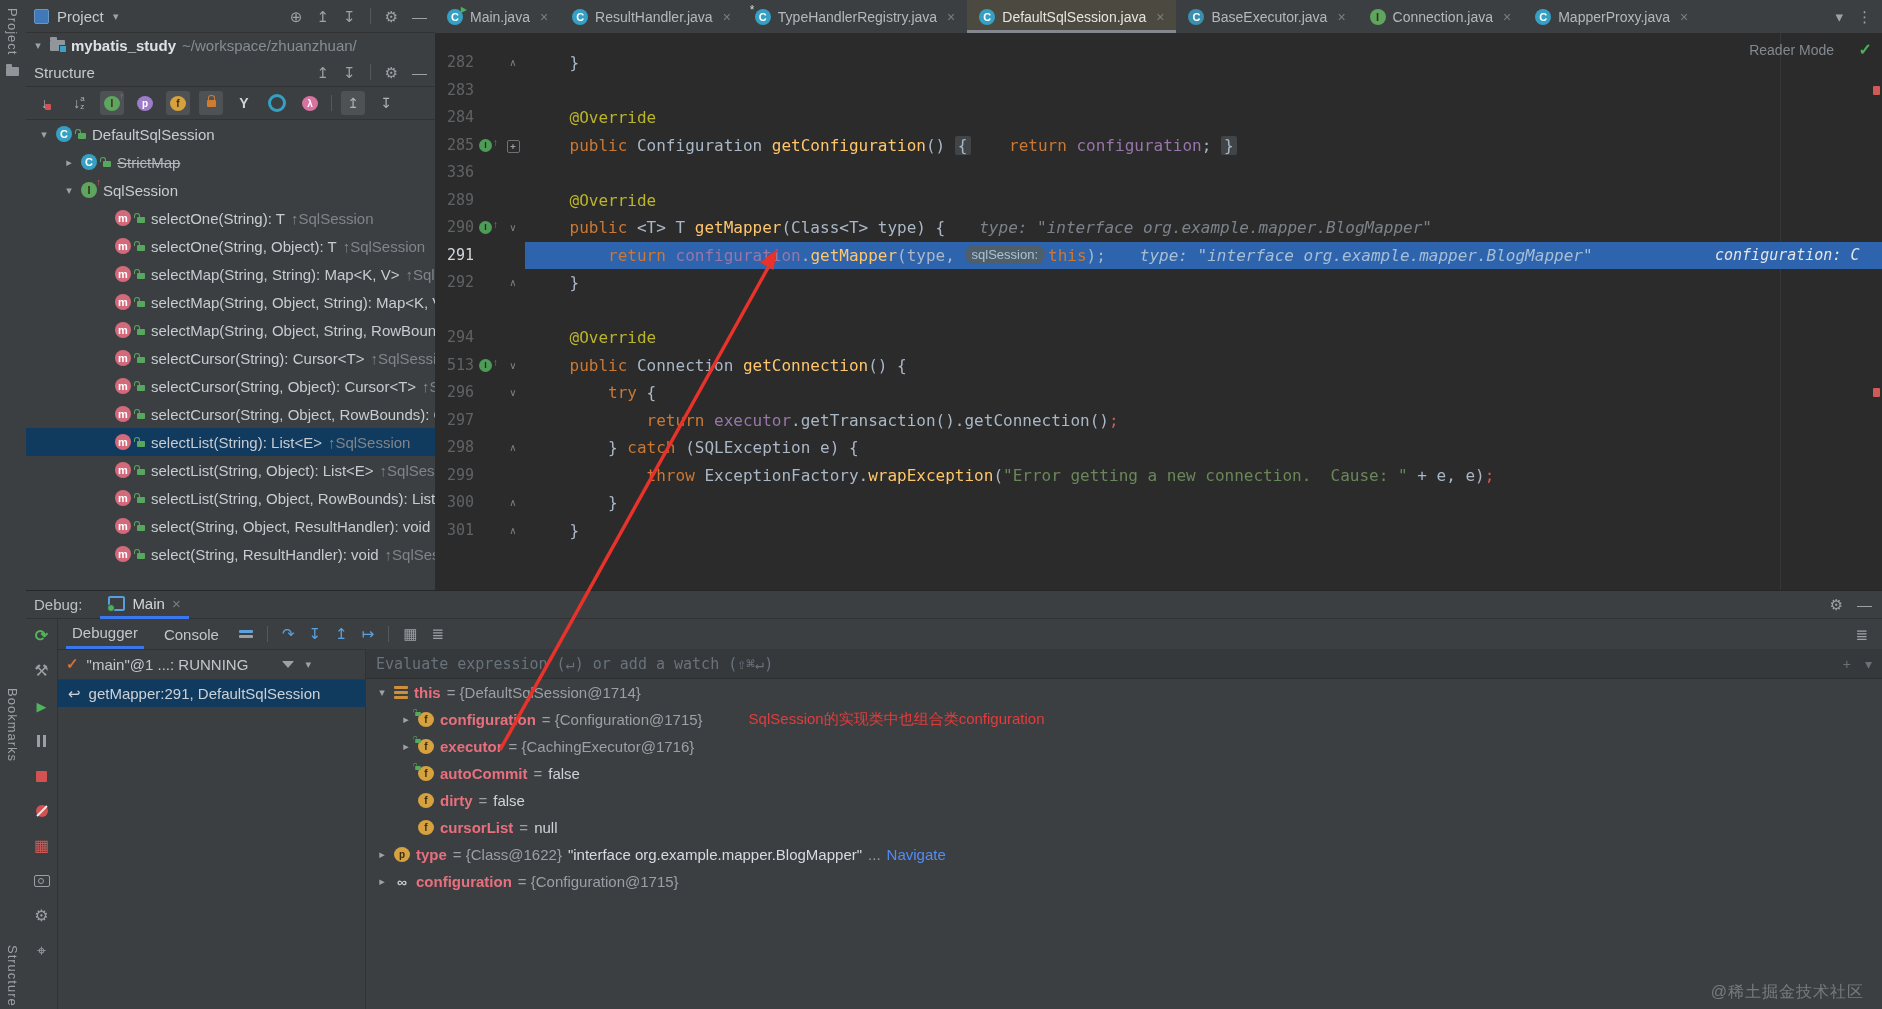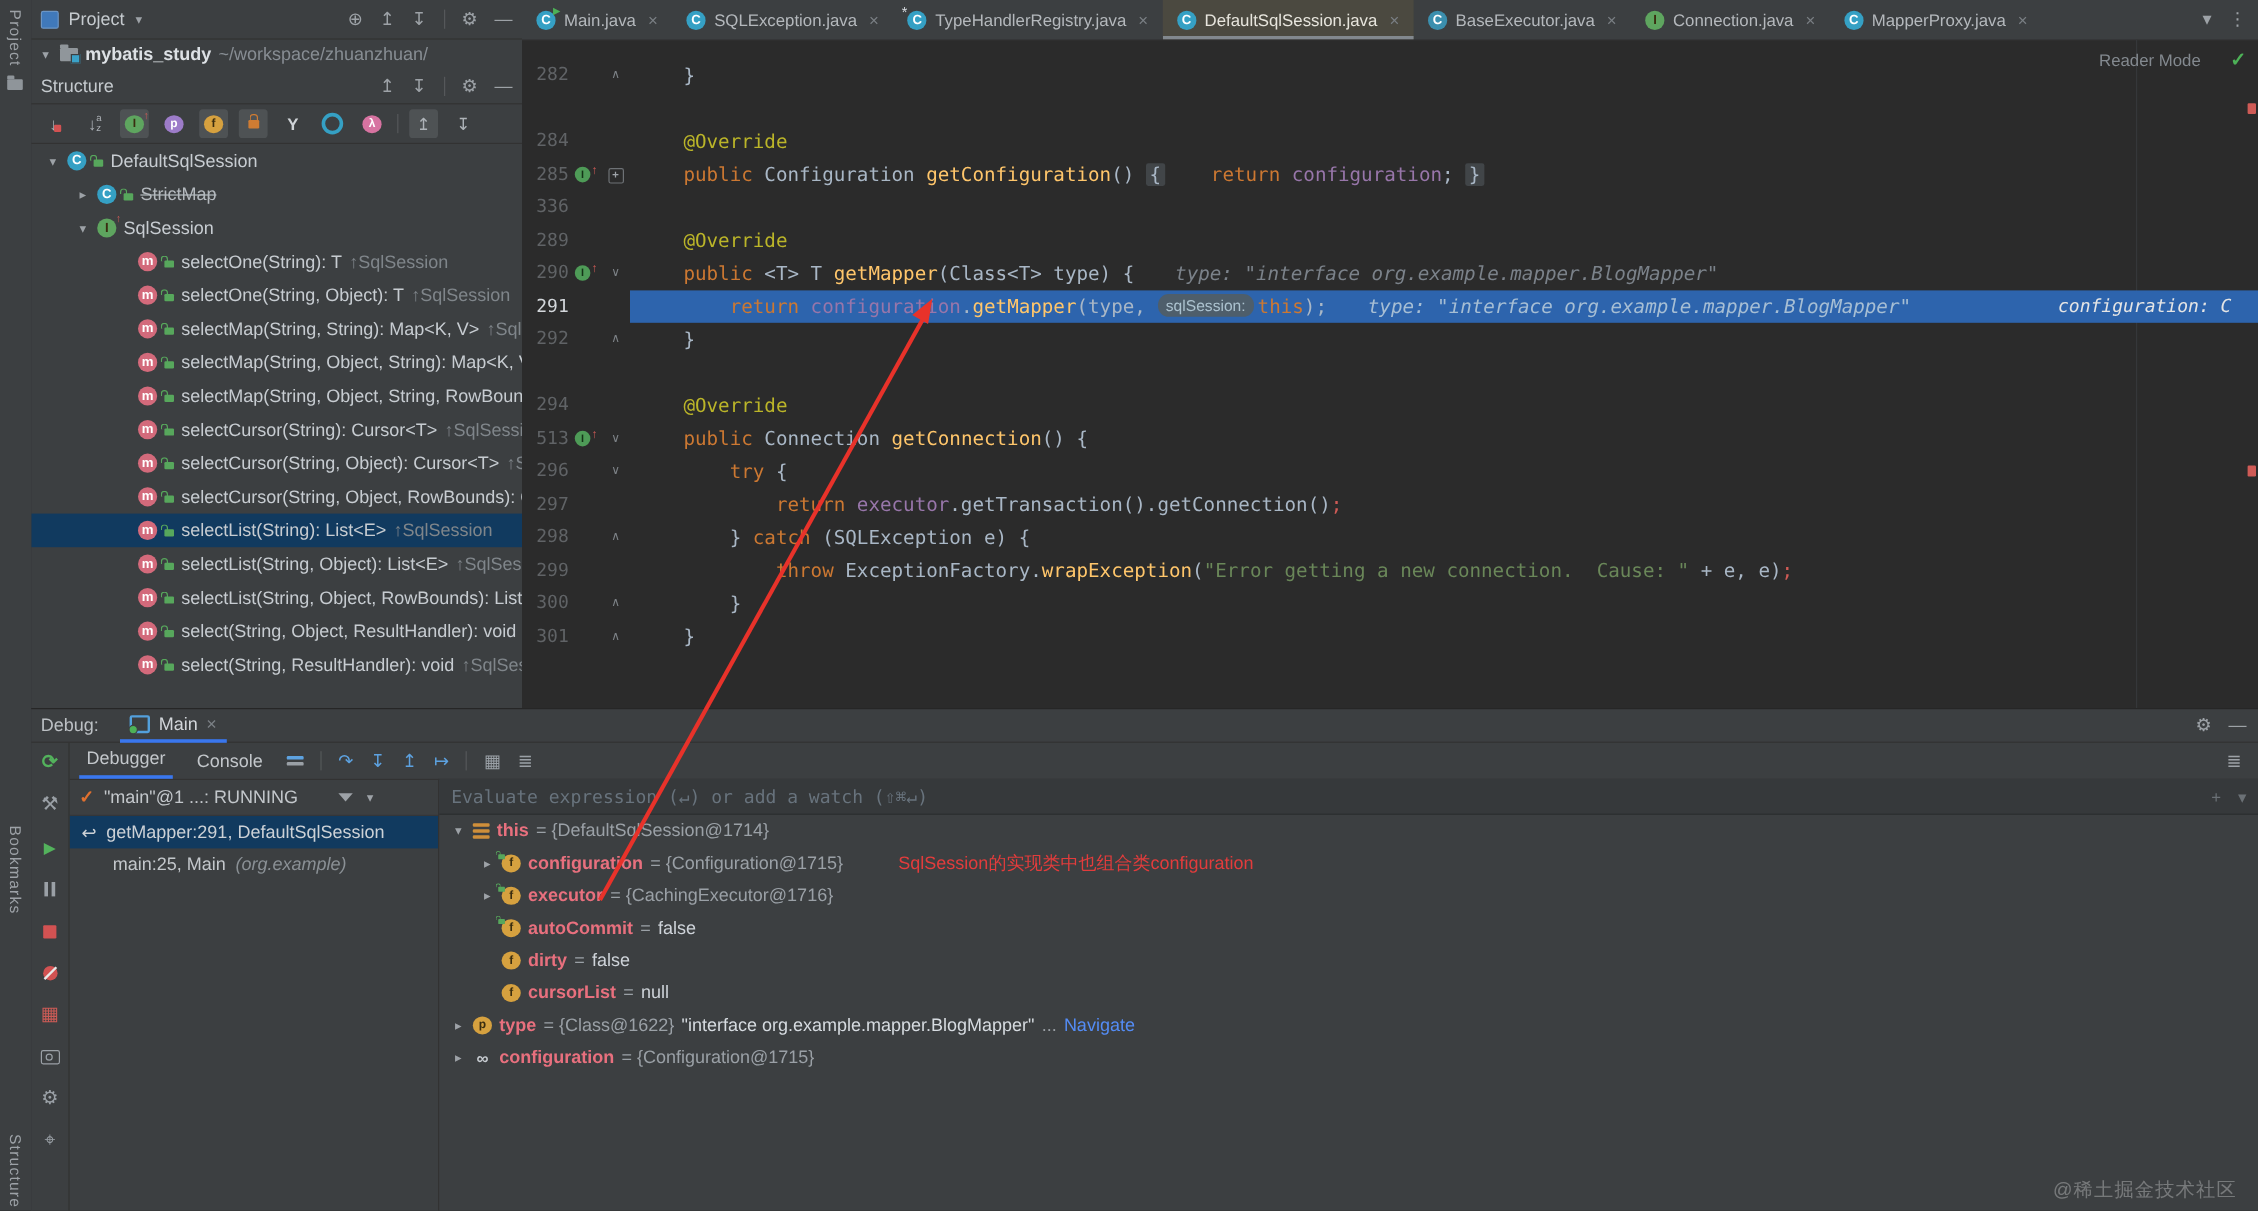--- a/index.html
+++ b/index.html
@@ -292,21 +292,21 @@
           <span class="oc" style="background: rgb(53, 160, 196);">C</span>
           <span class="runover">▶</span>
         </span>
         <span>Main.java</span>
         <span class="close">×</span>
       </div>
       <div class="tab">
         <span class="ocwrap">
           <span class="oc" style="background: rgb(53, 160, 196);">C</span>
         </span>
-        <span>SQLException.java</span>
+        <span>ResultHandler.java</span>
         <span class="close">×</span>
       </div>
       <div class="tab">
         <span class="ocwrap">
           <span class="oc" style="background: rgb(53, 160, 196);">C</span>
           <span class="modover">*</span>
         </span>
         <span>TypeHandlerRegistry.java</span>
         <span class="close">×</span>
       </div>
@@ -346,20 +346,24 @@
   <div id="code-area">
     <div class="guide"></div>
     <div id="reader-mode">Reader Mode</div>
     <div id="inspect-ok">✓</div>
     <div class="stripe-tick" style="top:53px"></div>
     <div class="stripe-tick" style="top:355px"></div>
   <div class="cline" style="top: 16px;">
         <span class="lnum">282</span>
         <span class="fmark">∧</span>
         <pre class="codetext"><span class="tk-d">    }</span></pre>
+      </div>
+      <div class="cline" style="top: 43.5px;">
+        <span class="lnum">283</span>
+        <pre class="codetext"></pre>
       </div>
       <div class="cline" style="top: 71px;">
         <span class="lnum">284</span>
         <pre class="codetext"><span class="tk-a">    @Override</span></pre>
       </div>
       <div class="cline" style="top: 98.5px;">
         <span class="lnum">285</span>
         <span class="ovr">I</span>
         <span class="ovrarr">↑</span>
         <span class="fmark plus"><span>+</span></span>
@@ -491,24 +495,20 @@
       <span class="orange-check">✓</span>
       <span>"main"@1 ...: RUNNING</span>
       <span class="funnel"></span>
       <span class="chev">▾</span>
     </div>
     <div id="frame-rows">
         <div class="frow sel">
           <span>↩</span>
           <span>getMapper:291, DefaultSqlSession</span>
         </div>
-        <div class="frow plain">
-          <span>main:25, Main </span>
-          <span class="pkg">(org.example)</span>
-        </div>
       </div>
   </div>
   <div id="vars">
     <div id="eval-bar">
       <span class="ph">Evaluate expression (↵) or add a watch (⇧⌘↵)</span>
       <span class="right">
           <span>+</span>
           <span>▾</span>
         </span>
     </div>

